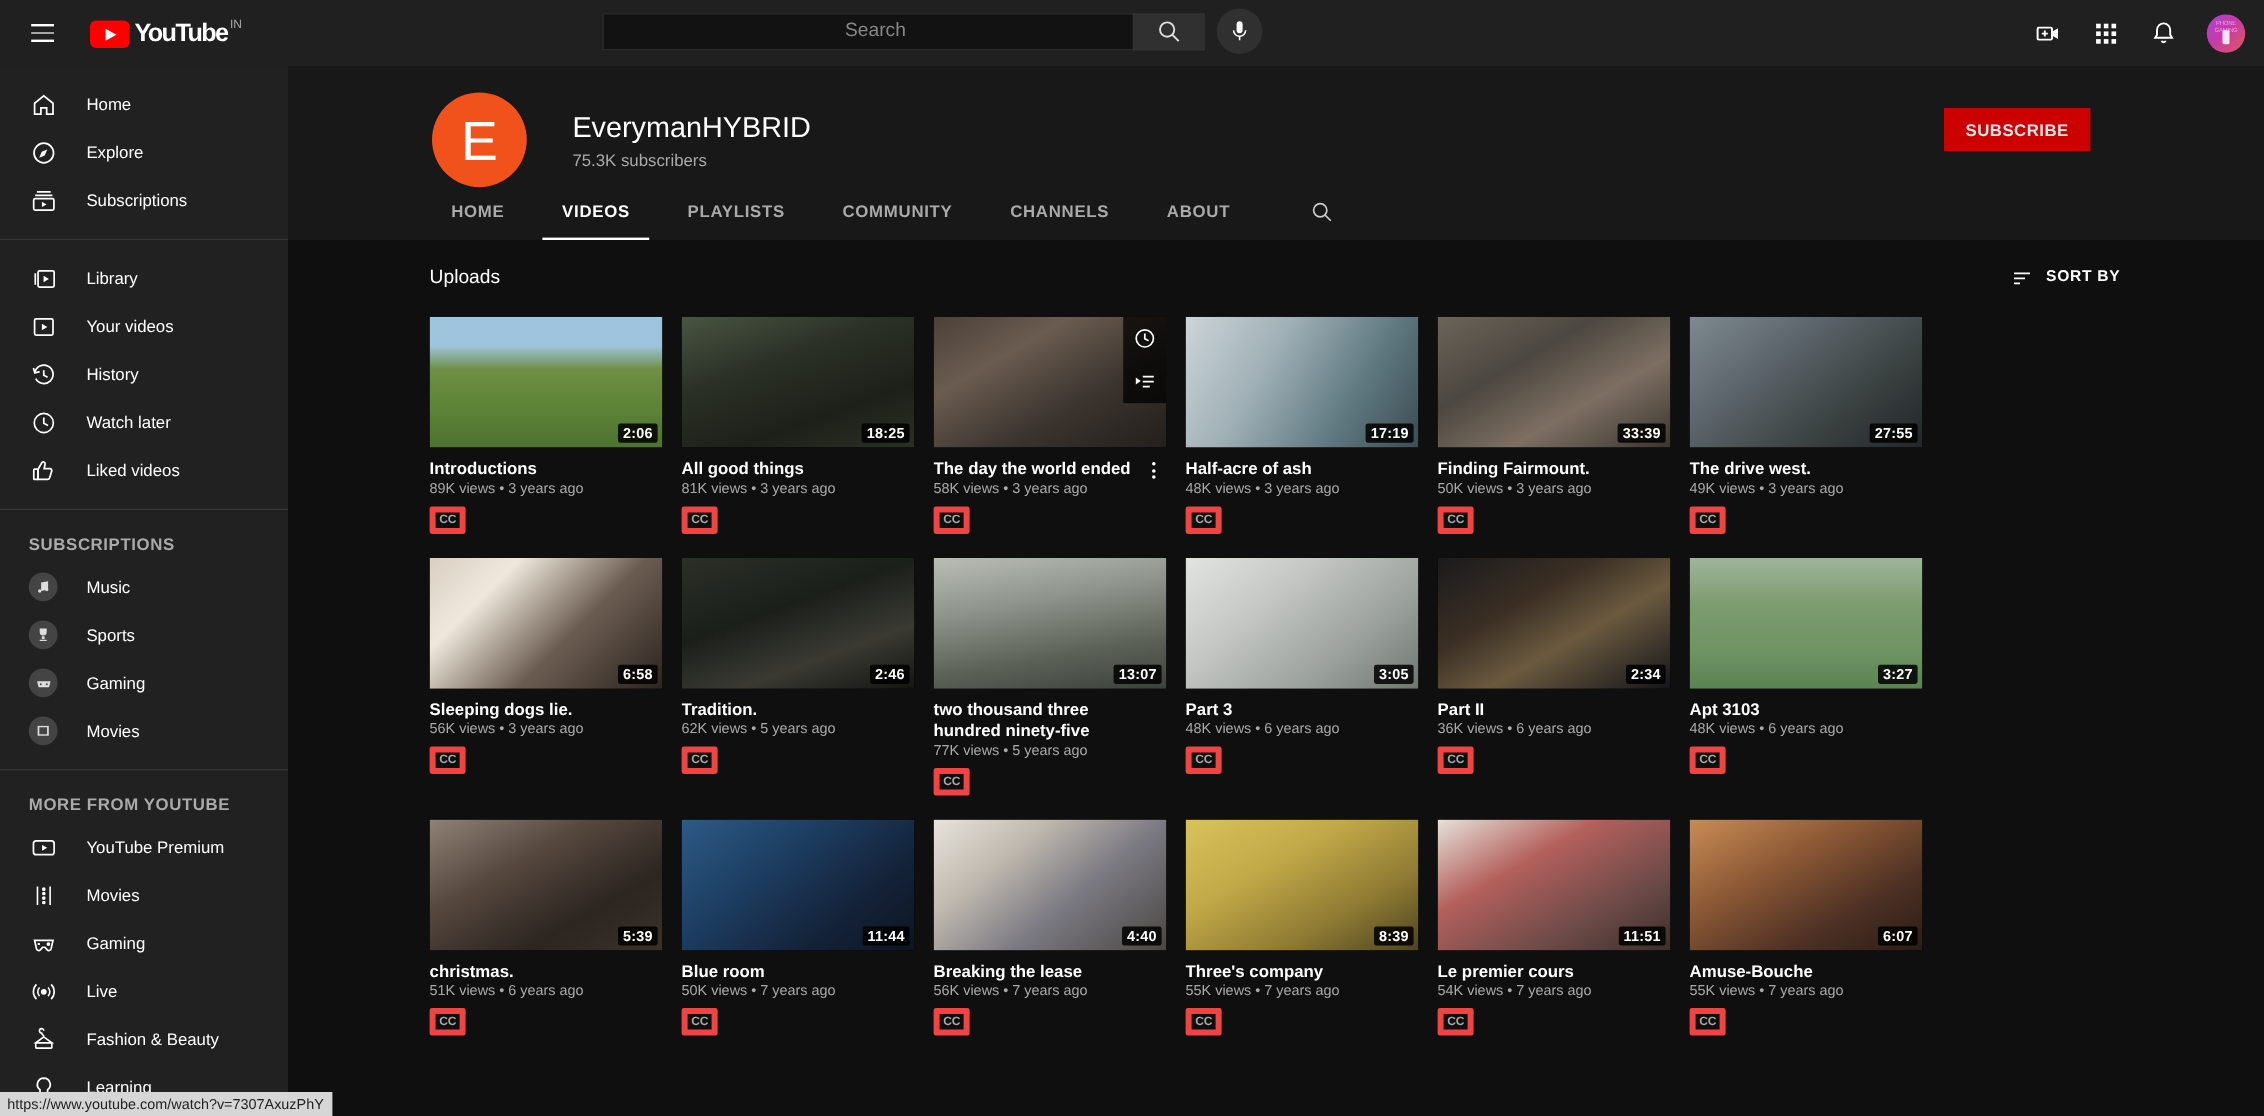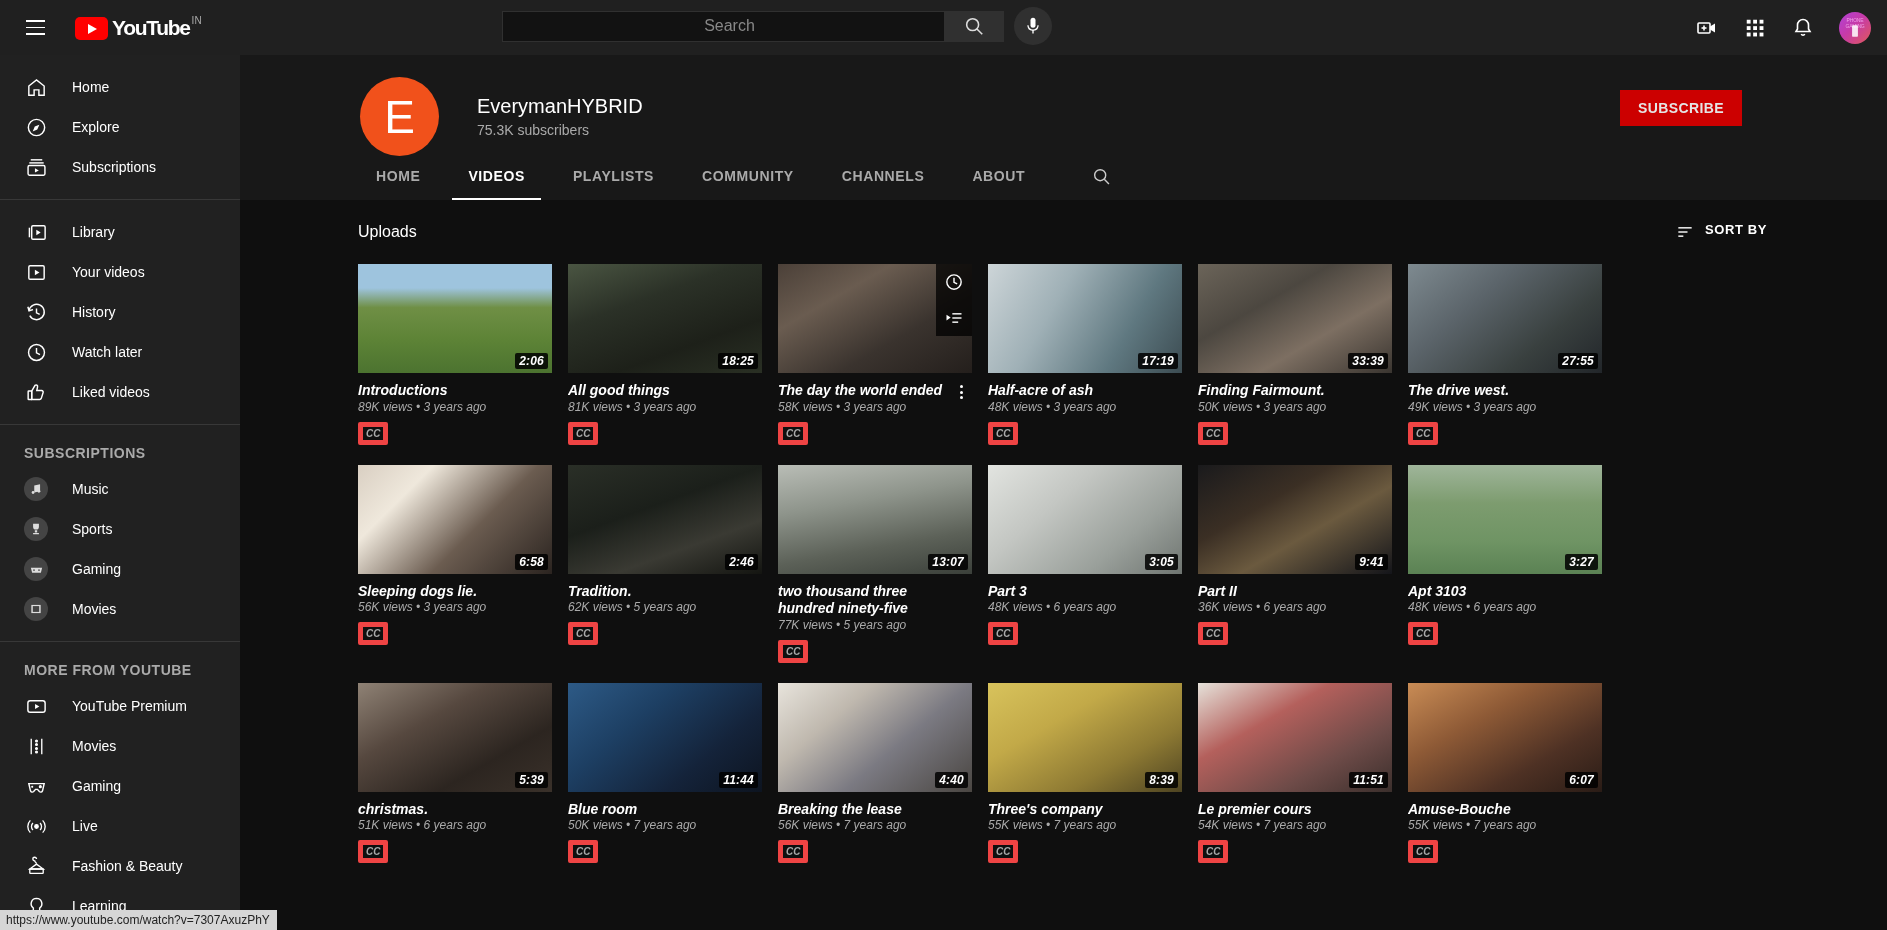--- a/index.html
+++ b/index.html
@@ -149,21 +149,21 @@
     display: flex; align-items: center;
     padding: 22px 0 0 120px;
   }
   #chan-avatar {
     width: 79px; height: 79px; border-radius: 50%;
     background: #f1511b;
     display: flex; align-items: center; justify-content: center;
     font-size: 46px; color: #fff; flex: 0 0 79px;
   }
   #chan-meta { margin-left: 38px; }
-  #chan-name { font-size: 20px; font-weight: 400; color: #fff; }
+  #chan-name { font-size: 24px; font-weight: 400; color: #fff; }
   #chan-subs { font-size: 14px; color: #aaa; margin-top: 4px; }
   #subscribe-btn {
     position: absolute; right: 145px; top: 35px;
     background: #cc0000; color: #e5e5e5;
     font-size: 14px; font-weight: bold; letter-spacing: 0.4px;
     padding: 10px 18px; border: none; cursor: pointer;
     font-family: "Liberation Sans", sans-serif;
   }
   #tabs-row {
     position: absolute; bottom: 0; left: 120px;
@@ -192,21 +192,21 @@
   }
   #uploads-title { font-size: 16px; color: #fff; }
   #sortby {
     display: flex; align-items: flex-start; cursor: pointer; color: #fff;
   }
   #sortby-label {
     font-size: 13px; font-weight: bold; letter-spacing: 0.6px; margin-left: 10px;
   }
 
   .grid { display: flex; gap: 16px; margin-bottom: 20px; }
-  .card { width: 194px; cursor: pointer; position: relative; font-style: italic; }
+  .card { width: 194px; cursor: pointer; position: relative; }
   .thumb {
     width: 194px; height: 109px; position: relative;
     overflow: hidden; background: #000;
   }
   .thumb .bg { position: absolute; inset: 0; }
   .dur {
     position: absolute; right: 4px; bottom: 4px;
     background: rgba(0,0,0,0.85); color: #fff;
     font-size: 12px; font-weight: bold;
     padding: 1px 4px; border-radius: 2px;
@@ -615,21 +615,21 @@
           <div class="card"><div class="thumb">
               <div class="bg" style="background: linear-gradient(170deg, rgb(185, 189, 182) 0%, rgb(142, 148, 139) 35%, rgb(92, 97, 88) 70%, rgb(59, 64, 58) 100%);"></div>
               <div class="dur">13:07</div>
             </div><div class="card-title">two thousand three hundred ninety-five</div><div class="card-meta">77K views • 5 years ago</div><div class="cc-badge">CC</div></div>
           <div class="card"><div class="thumb">
               <div class="bg" style="background: linear-gradient(140deg, rgb(226, 228, 224) 0%, rgb(195, 198, 194) 35%, rgb(154, 160, 155) 70%, rgb(111, 117, 113) 100%);"></div>
               <div class="dur">3:05</div>
             </div><div class="card-title">Part 3</div><div class="card-meta">48K views • 6 years ago</div><div class="cc-badge">CC</div></div>
           <div class="card"><div class="thumb">
               <div class="bg" style="background: linear-gradient(150deg, rgb(26, 26, 28) 0%, rgb(59, 47, 36) 35%, rgb(107, 90, 63) 60%, rgb(20, 21, 26) 100%);"></div>
-              <div class="dur">9:41</div>
+              <div class="dur">2:34</div>
             </div><div class="card-title">Part II</div><div class="card-meta">36K views • 6 years ago</div><div class="cc-badge">CC</div></div>
           <div class="card"><div class="thumb">
               <div class="bg" style="background: linear-gradient(rgb(159, 181, 154) 0%, rgb(125, 156, 111) 35%, rgb(111, 148, 100) 70%, rgb(91, 130, 84) 100%);"></div>
               <div class="dur">3:27</div>
             </div><div class="card-title">Apt 3103</div><div class="card-meta">48K views • 6 years ago</div><div class="cc-badge">CC</div></div>
         </div>
         <div class="grid">
           <div class="card"><div class="thumb">
               <div class="bg" style="background: linear-gradient(150deg, rgb(143, 130, 117) 0%, rgb(86, 72, 63) 35%, rgb(44, 37, 32) 70%, rgb(58, 49, 42) 100%);"></div>
               <div class="dur">5:39</div>

